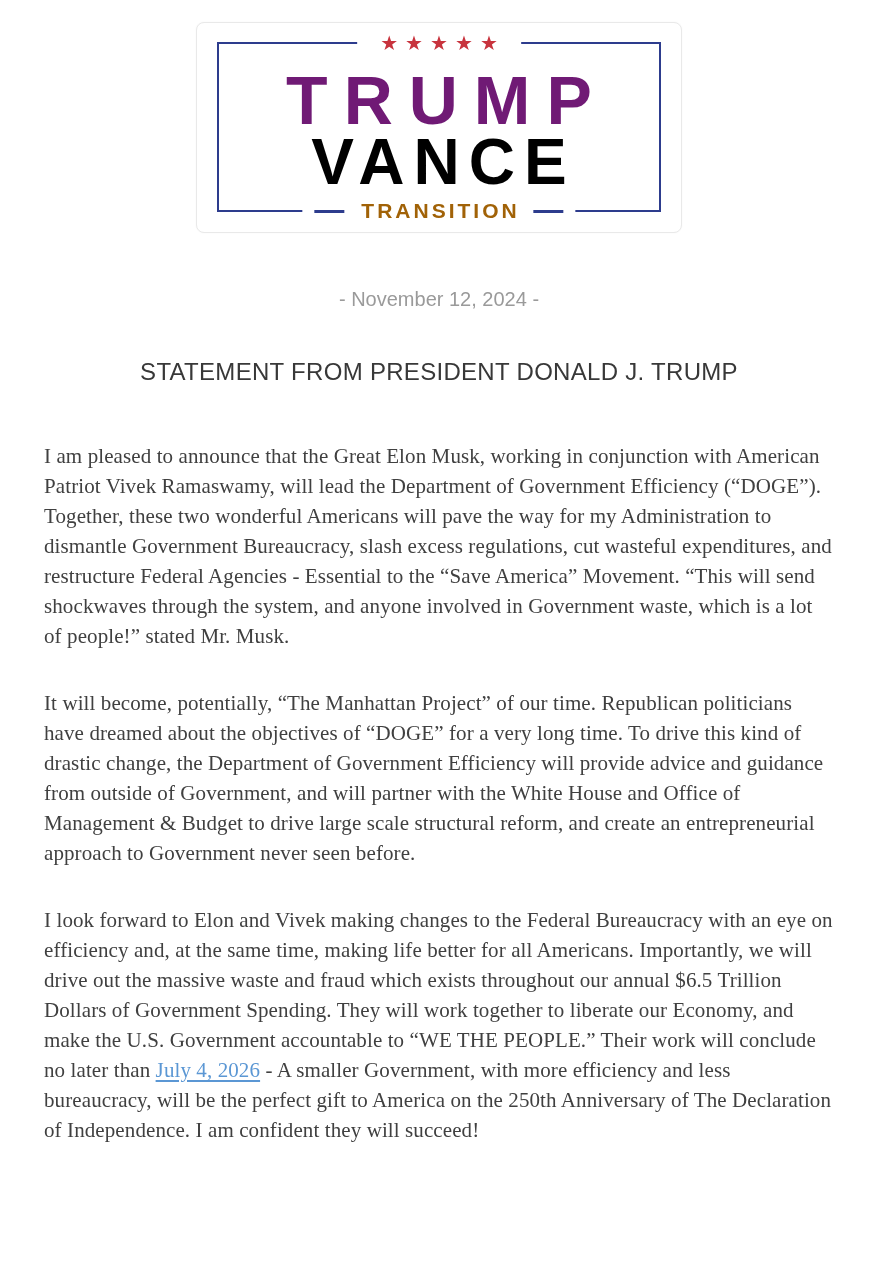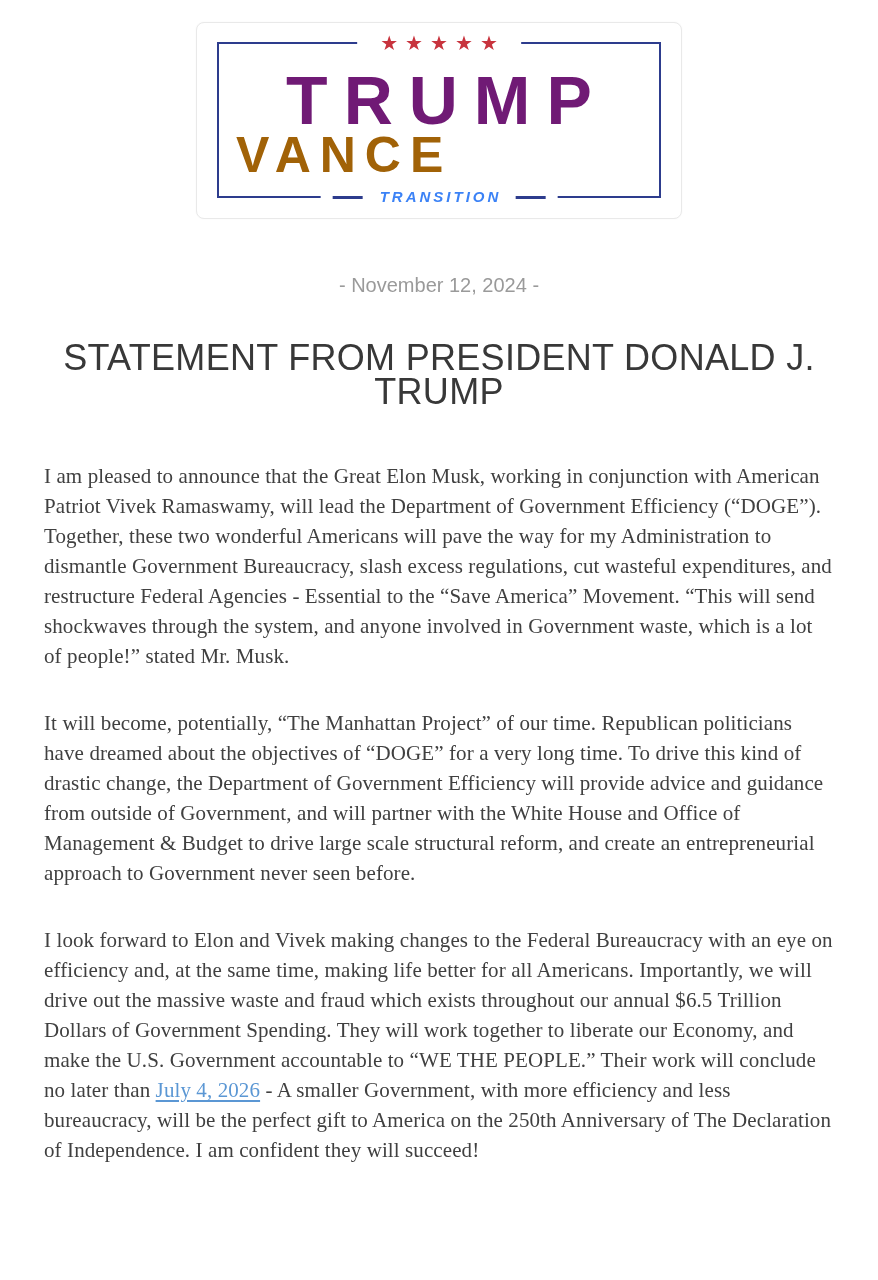--- a/index.html
+++ b/index.html
@@ -48,22 +48,23 @@
     color: #701a75;
     font-size: 68px;
     line-height: 1;
     font-weight: 700;
     letter-spacing: 16px;
     text-indent: 16px;
     margin-top: 10px;
     white-space: nowrap;
   }
   .logo-vance {
-    color: #a16207;
-    font-size: 50px;
+    text-align: center;
+    color: #000000;
+    font-size: 64px;
     line-height: 1;
     font-weight: 700;
     letter-spacing: 9px;
     text-indent: 9px;
     margin-top: -4px;
     white-space: nowrap;
   }
   .logo-transition {
     position: absolute;
     bottom: -11px;
@@ -75,42 +76,41 @@
     align-items: center;
     gap: 14px;
     white-space: nowrap;
   }
   .transition-dash {
     width: 30px;
     height: 3px;
     background: #2d3c8d;
   }
   .logo-transition-word {
-    color: #3b82f6;
-    font-size: 15px;
+    color: #a16207;
+    font-size: 21px;
     line-height: 20px;
     font-weight: 700;
     letter-spacing: 3px;
     text-indent: 3px;
-    font-style: italic;
   }
 
   
   .date-line {
     margin-top: 54px;
     text-align: center;
     color: #9a9a9a;
     font-size: 20px;
     line-height: 24px;
   }
   .statement-title {
     margin: 44px 0 0;
     text-align: center;
     color: #383838;
-    font-size: 36px;
+    font-size: 24px;
     line-height: 34px;
     font-weight: 400;
     letter-spacing: 0.3px;
   }
   .body-copy { margin-top: 52px; }
   .body-copy p {
     margin: 0 0 37px;
     color: #404040;
     font-size: 21px;
     line-height: 30px;

